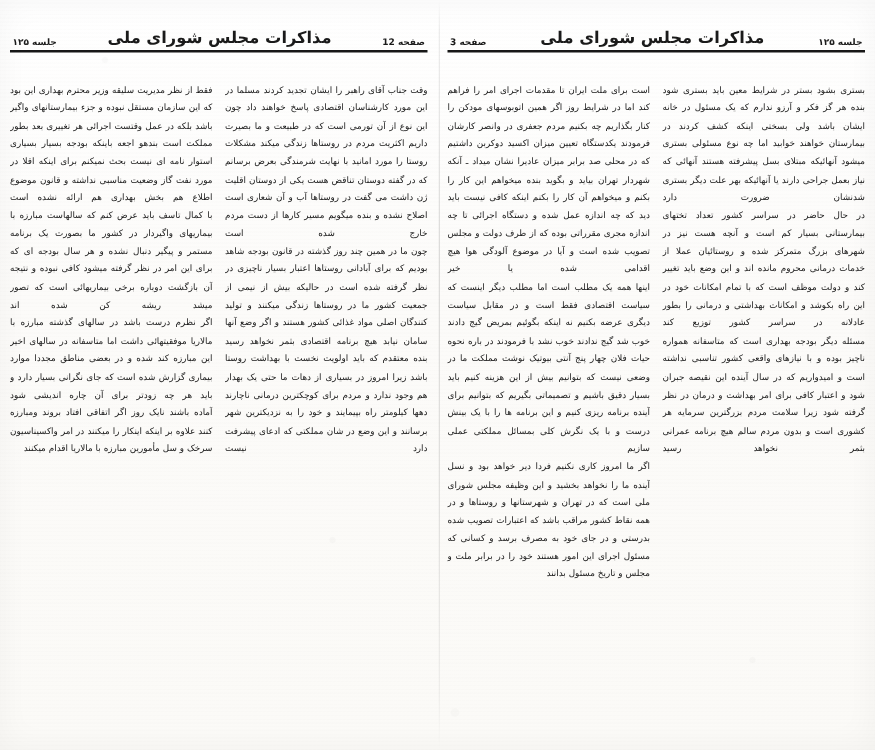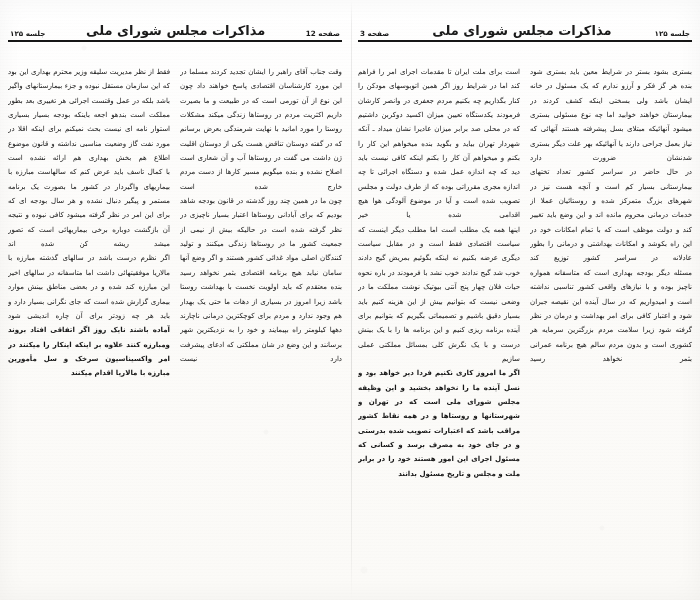--- a/index.html
+++ b/index.html
@@ -74,21 +74,21 @@
     font-size:7.05px;
     line-height:14.35px;
     text-align:justify;
     text-align-last:justify;
     color:#171717;
     word-spacing:0.1px;
     letter-spacing:0.05px;
     -webkit-font-smoothing:none;
   }
   .col p.first{margin-top:19px;}
-  .col p.noj{text-align-last:right;font-weight:bold;}
+  .col p.noj{text-align-last:right;}
   
   #gutter{
     position:absolute;
     left:351px;top:0;width:1px;height:600px;
     background:linear-gradient(180deg,
       rgba(0,0,0,0) 0%,
       rgba(0,0,0,0.07) 4%,
       rgba(0,0,0,0.13) 35%,
       rgba(0,0,0,0.10) 70%,
       rgba(0,0,0,0.05) 92%,
@@ -153,21 +153,21 @@
 
       <div class="cols">
         <div class="col">
           <p class="first">وقت جناب آقای راهبر را ایشان تجدید کردند مسلما در این مورد کارشناسان اقتصادی پاسخ خواهند داد چون این نوع از آن تورمی است که در طبیعت و ما بصیرت داریم اکثریت مردم در روستاها زندگی میکند مشکلات روستا را مورد امانید با نهایت شرمندگی بعرض برسانم که در گفته دوستان تناقض هست یکی از دوستان اقلیت ژن داشت می گفت در روستاها آب و آن شعاری است اصلاح نشده و بنده میگویم مسیر کارها از دست مردم خارج شده است</p>
           <p>چون ما در همین چند روز گذشته در قانون بودجه شاهد بودیم که برای آبادانی روستاها اعتبار بسیار ناچیزی در نظر گرفته شده است در حالیکه بیش از نیمی از جمعیت کشور ما در روستاها زندگی میکنند و تولید کنندگان اصلی مواد غذائی کشور هستند و اگر وضع آنها سامان نیابد هیچ برنامه اقتصادی بثمر نخواهد رسید</p>
           <p>بنده معتقدم که باید اولویت نخست با بهداشت روستا باشد زیرا امروز در بسیاری از دهات ما حتی یک بهدار هم وجود ندارد و مردم برای کوچکترین درمانی ناچارند دهها کیلومتر راه بپیمایند و خود را به نزدیکترین شهر برسانند و این وضع در شان مملکتی که ادعای پیشرفت دارد نیست</p>
         </div>
         <div class="col">
           <p class="first">فقط از نظر مدیریت سلیقه وزیر محترم بهداری این بود که این سازمان مستقل نبوده و جزء بیمارستانهای واگیر باشد بلکه در عمل وقتست اجرائی هر تغییری بعد بطور مملکت است بندهو اجعه باینکه بودجه بسیار بسیاری استوار نامه ای نیست بحث نمیکنم برای اینکه اقلا در مورد نفت گاز وضعیت مناسبی نداشته و قانون موضوع اطلاع هم بخش بهداری هم ارائه نشده است</p>
           <p>با کمال تاسف باید عرض کنم که سالهاست مبارزه با بیماریهای واگیردار در کشور ما بصورت یک برنامه مستمر و پیگیر دنبال نشده و هر سال بودجه ای که برای این امر در نظر گرفته میشود کافی نبوده و نتیجه آن بازگشت دوباره برخی بیماریهائی است که تصور میشد ریشه کن شده اند</p>
-          <p>اگر نظرم درست باشد در سالهای گذشته مبارزه با مالاریا موفقیتهائی داشت اما متاسفانه در سالهای اخیر این مبارزه کند شده و در بعضی مناطق بینش موارد بیماری گزارش شده است که جای نگرانی بسیار دارد و باید هر چه زودتر برای آن چاره اندیشی شود</p>
+          <p>اگر نظرم درست باشد در سالهای گذشته مبارزه با مالاریا موفقیتهائی داشت اما متاسفانه در سالهای اخیر این مبارزه کند شده و در بعضی مناطق مجددا موارد بیماری گزارش شده است که جای نگرانی بسیار دارد و باید هر چه زودتر برای آن چاره اندیشی شود</p>
           <p class="noj">آماده باشند نایک روز اگر اتفاقی افتاد بروند ومبارزه کنند علاوه بر اینکه اینکار را میکنند در امر واکسیناسیون سرخک و سل مأمورین مبارزه با مالاریا اقدام میکنند</p>
         </div>
       </div>
 
     </div>
   </div>
 
 </div>
 
 <div id="gutter"></div>

